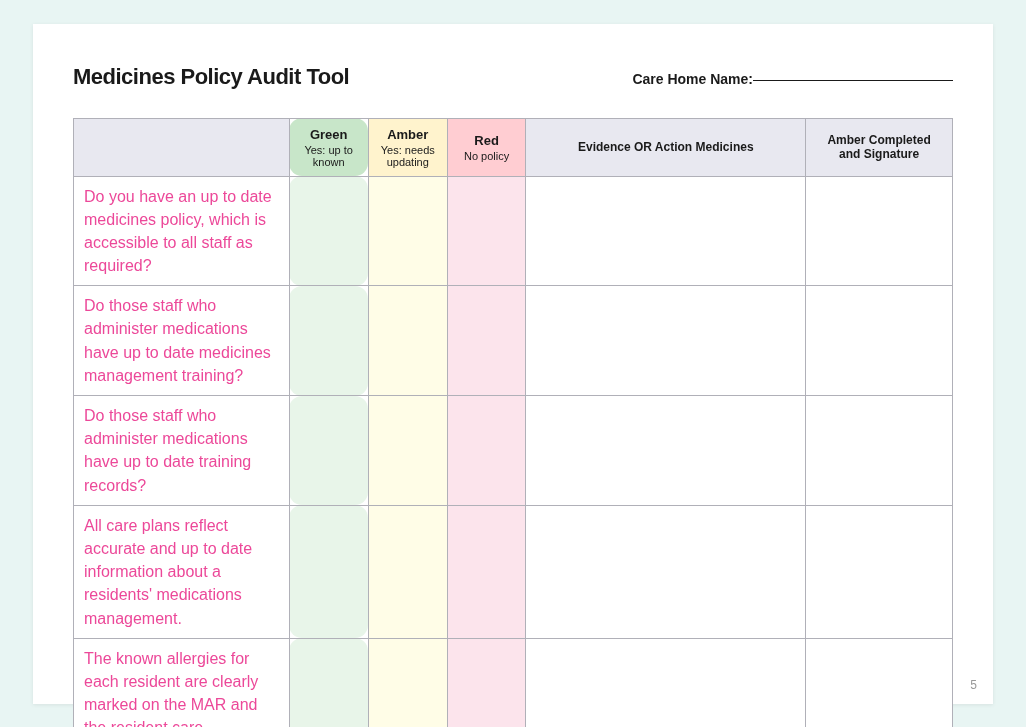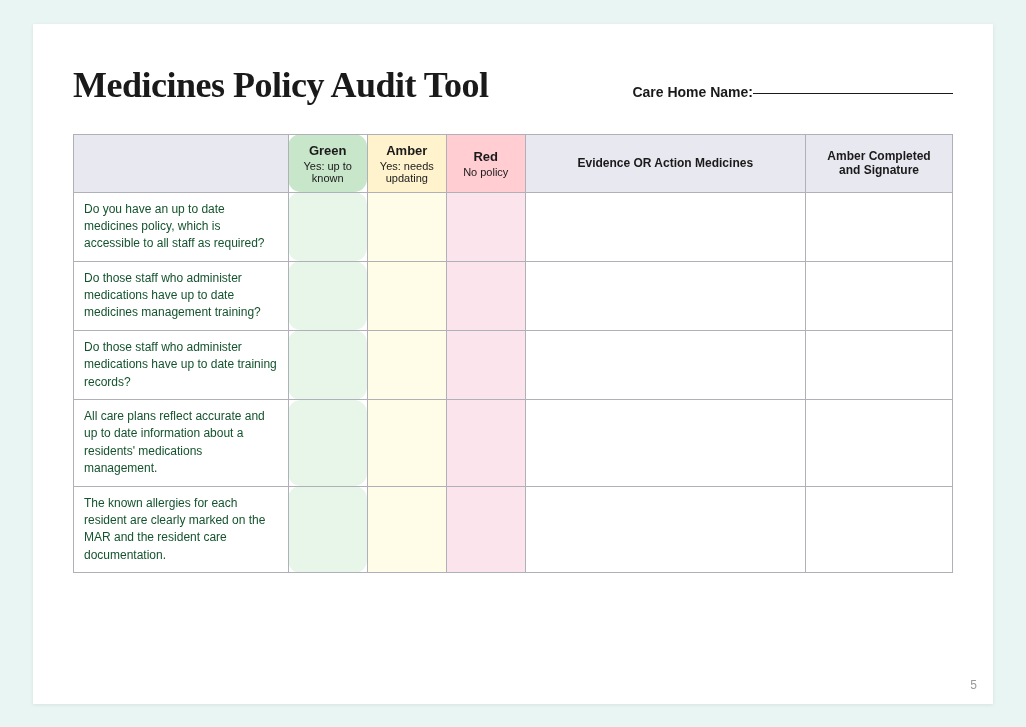--- a/index.html
+++ b/index.html
@@ -29,24 +29,24 @@
     }
 
     .header {
       display: flex;
       align-items: baseline;
       justify-content: space-between;
       margin-bottom: 28px;
     }
 
     .page-title {
-      font-size: 36px;
+      font-size: 22px;
       font-weight: 700;
       color: #1a1a1a;
-      font-family: Liberation Serif, serif;
+      font-family: Liberation Sans, sans-serif;
       letter-spacing: -0.5px;
     }
 
     .care-home-label {
       font-size: 14px;
       font-weight: 700;
       color: #1a1a1a;
       display: flex;
       align-items: center;
     }
@@ -139,22 +139,22 @@
     .th-sublabel {
       font-weight: 400;
       font-size: 11px;
       display: block;
       margin-top: 2px;
     }
 
     
     .data-row td.col-question {
       background-color: #ffffff;
-      color: #14532d;
-      font-size: 12px;
+      color: #ec4899;
+      font-size: 16px;
       line-height: 1.45;
     }
 
     .data-row td.td-green {
       background-color: #e8f5e9;
     }
 
     .data-row td.td-amber {
       background-color: #fffde7;
     }

